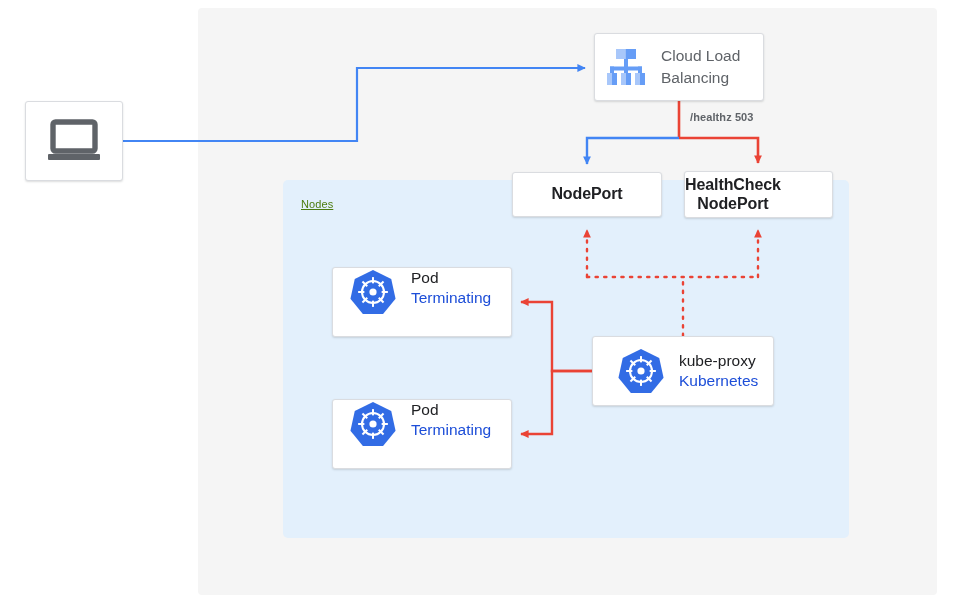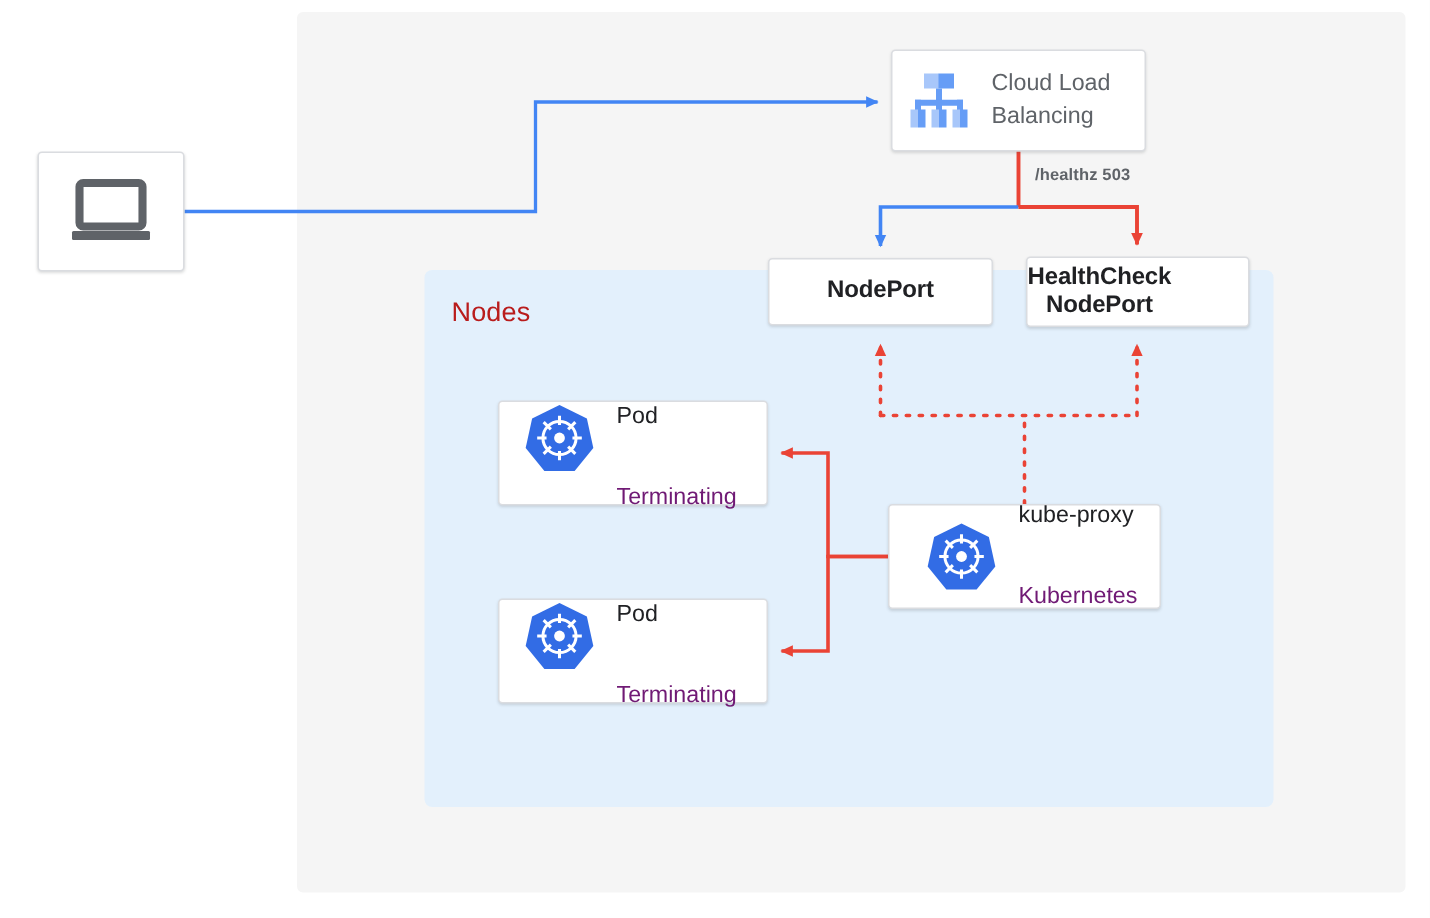--- a/index.html
+++ b/index.html
@@ -33,23 +33,24 @@
     top: 180px;
     width: 566px;
     height: 358px;
     background: #e3f0fc;
     border-radius: 5px;
   }
   .nodes-label {
     position: absolute;
     left: 301px;
     top: 198px;
-    font-size: 18px;
-    color: #b91c1c;
+    font-size: 11px;
+    color: #4d7c0f;
     letter-spacing: .1px;
+    text-decoration: underline;
   }
   
   .card {
     position: absolute;
     background: #ffffff;
     border: 1px solid #dadce0;
     border-radius: 3px;
     box-shadow: 0 1px 2px rgba(60,64,67,.18);
     box-sizing: border-box;
   }
@@ -100,23 +101,22 @@
     display: flex; align-items: center; padding-left: 24px;
   }
   .k8s-text { margin-left: 14px; }
   .k8s-title {
     font-size: 15.5px;
     color: #202124;
     line-height: 1.32;
   }
   .k8s-sub {
     font-size: 15.5px;
-    color: #701a75;
+    color: #1d4ed8;
     line-height: 1.32;
-    margin-top: 34px;
   }
   
   .healthz {
     position: absolute;
     left: 690px;
     top: 111px;
     font-size: 11px;
     font-weight: bold;
     color: #5f6368;
     letter-spacing: .1px;

